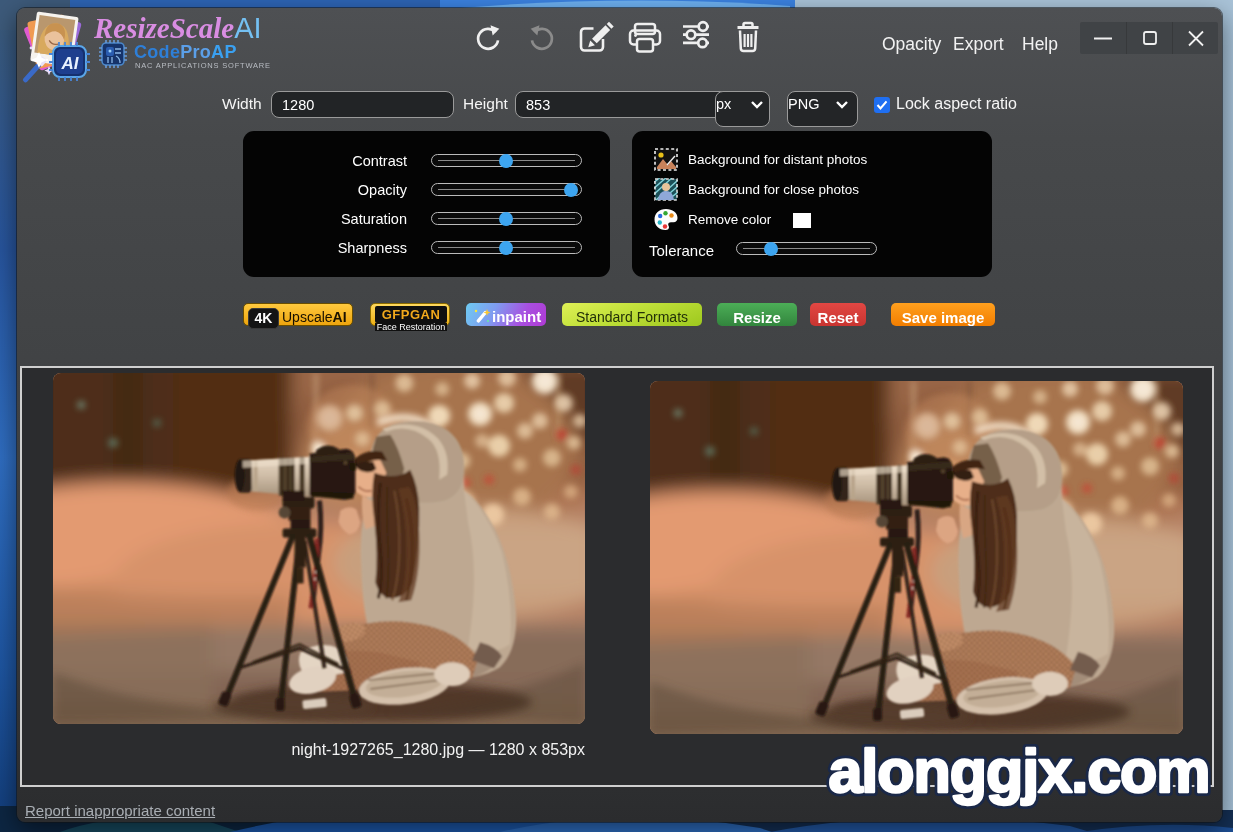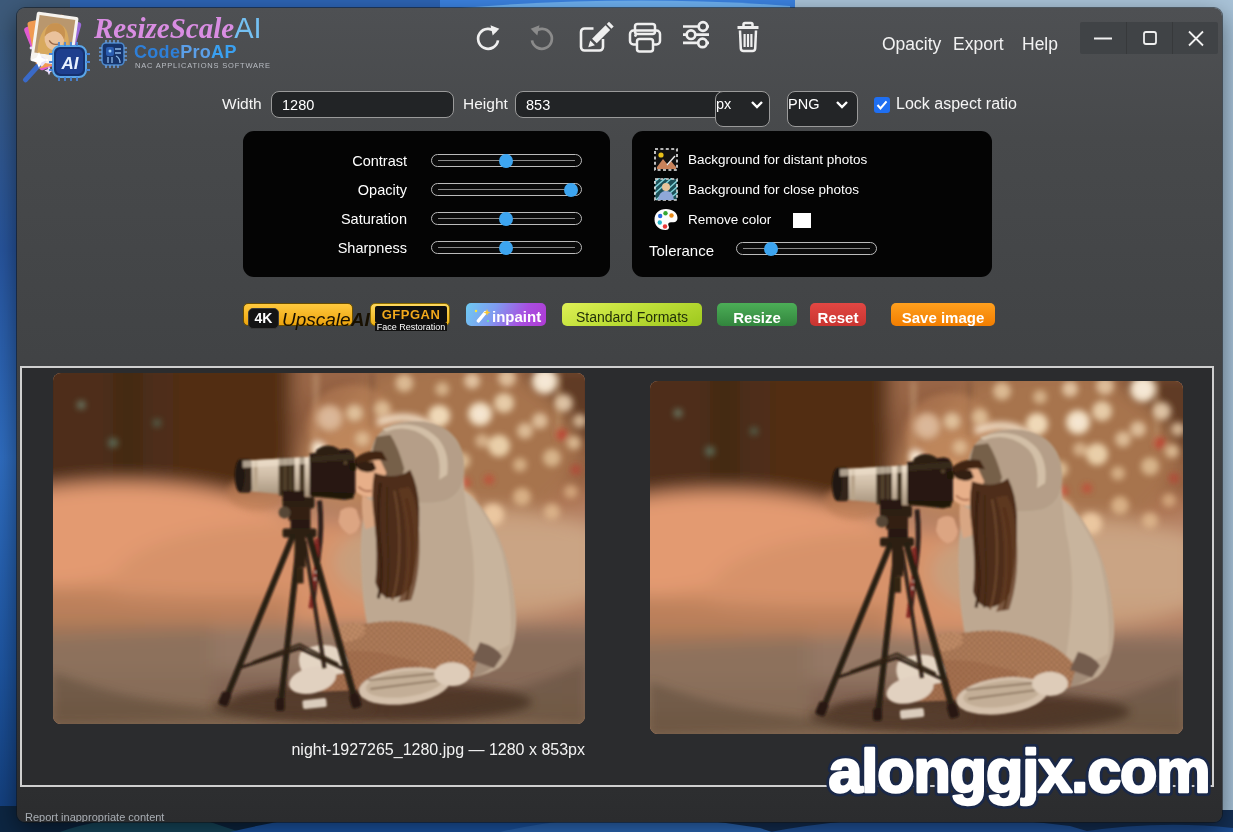--- a/index.html
+++ b/index.html
@@ -25,21 +25,21 @@
   .slbl { position:absolute; color:#fff; font-size:14.5px; text-align:right; }
   .track { position:absolute; height:13px; border:1px solid #bbb; border-radius:7px; background:#0a0a0a; }
   .track::after { content:""; position:absolute; left:6px; right:6px; top:5px; height:1px; background:#8a8a8a; }
   .thumb { position:absolute; width:14px; height:14px; border-radius:50%; background:#3da5f0; }
   .rtxt { position:absolute; color:#fff; font-size:13.5px; }
   
   .btn { position:absolute; top:303px; height:23px; border-radius:5px; color:#fff; font-weight:bold;
          font-size:15px; text-align:center; }
   .photo { position:absolute; border-radius:8px; overflow:hidden; }
   #caption { position:absolute; left:53px; top:741px; width:532px; text-align:right; color:#f2f2f2; font-size:16px; }
-  #report { position:absolute; left:25px; top:802px; color:#a9aeb4; font-size:11px; text-decoration:underline;margin-top:9px; }
+  #report { position:absolute; left:25px; top:802px; color:#a9aeb4; font-size:15px; text-decoration:underline; }
 </style>
 </head>
 <body>
 <div id="desktop">
   <svg class="abs" width="1233" height="832" viewBox="0 0 1233 832">
     <defs>
       <linearGradient id="wall" x1="0" y1="0" x2="1" y2="0">
         <stop offset="0" stop-color="#2456a0"></stop>
         <stop offset="0.35" stop-color="#2e7adc"></stop>
         <stop offset="0.56" stop-color="#3f8ce8"></stop>
@@ -242,21 +242,21 @@
       <circle cx="12" cy="19.5" r="2.2" fill="#e83838"></circle>
     </svg>
     <div class="rtxt" style="left:671px;top:204px;">Remove color</div>
     <div class="abs" style="left:776px;top:205px;width:18px;height:15px;background:#fff;"></div>
     <div class="rtxt" style="left:632px;top:234px;font-size:15px;">Tolerance</div>
     <div class="track" style="left:719px;top:234px;width:141px;"></div>
     <div class="thumb" style="left:747px;top:234px;"></div>
 
     <div class="btn" style="left:226px;top:295px;width:110px;background:linear-gradient(180deg,#ffc93e,#eda40e);border:1px solid #6a4e00;color:#181000;">
       <span style="position:absolute;left:4px;top:3.5px;width:31px;height:21px;background:#141414;border:1.5px solid #3a3a3a;border-radius:5px;color:#ffffff;font-size:14px;line-height:19px;">4K</span>
-      <span style="position:absolute;left:38px;top:5px;font-weight:normal;font-size:19px;white-space:nowrap;font-style:italic;">Upscale<b>AI</b></span>
+      <span style="position:absolute;left:38px;top:5px;font-weight:normal;font-size:14px;white-space:nowrap;">Upscale<b>AI</b></span>
     </div>
     <div class="btn" style="left:353px;top:295px;width:80px;background:linear-gradient(180deg,#ffd95e,#edb016);border:1px solid #8a6a00;">
       <span style="position:absolute;left:4px;top:2px;width:72px;height:17px;background:#101010;border-radius:2px;color:#f0a81c;font-size:13px;font-weight:bold;letter-spacing:0.5px;line-height:17px;">GFPGAN</span>
       <span style="position:absolute;left:4px;top:19px;width:72px;height:8px;background:#101010;color:#fff;font-weight:normal;font-size:9px;line-height:8px;white-space:nowrap;overflow:visible;">Face Restoration</span>
     </div>
     <div class="btn" style="left:449px;top:295px;width:80px;background:linear-gradient(115deg,#6ecbf2 0%,#7f9bf0 35%,#a84fe0 70%,#b03ad4 100%);">
       <svg style="position:absolute;left:6px;top:4px" width="20" height="20" viewBox="0 0 20 20">
         <rect x="8" y="3" width="3.4" height="14" rx="1.4" transform="rotate(40 10 10)" fill="#fff"></rect>
         <path d="M15,2 l1,2.4 2.4,1 -2.4,1 -1,2.4 -1,-2.4 -2.4,-1 2.4,-1 Z" fill="#f8c838"></path>
         <circle cx="4" cy="4" r="1.2" fill="#f8e838"></circle>

